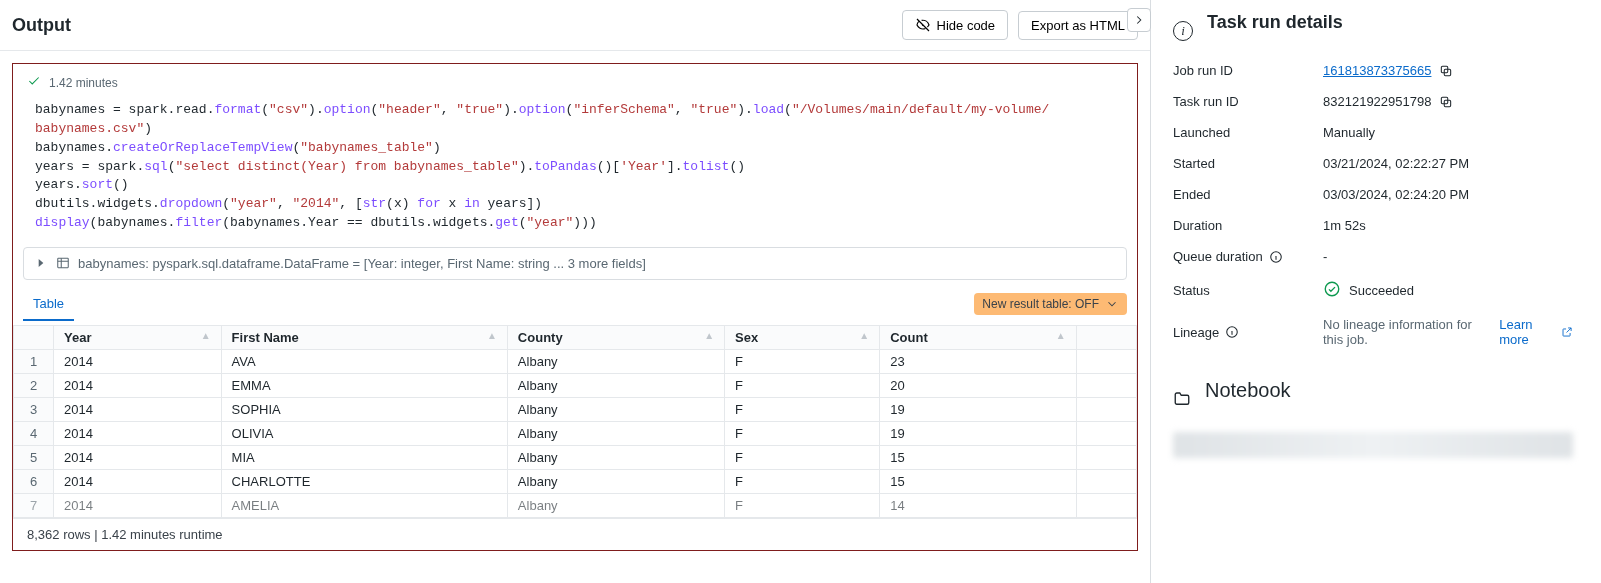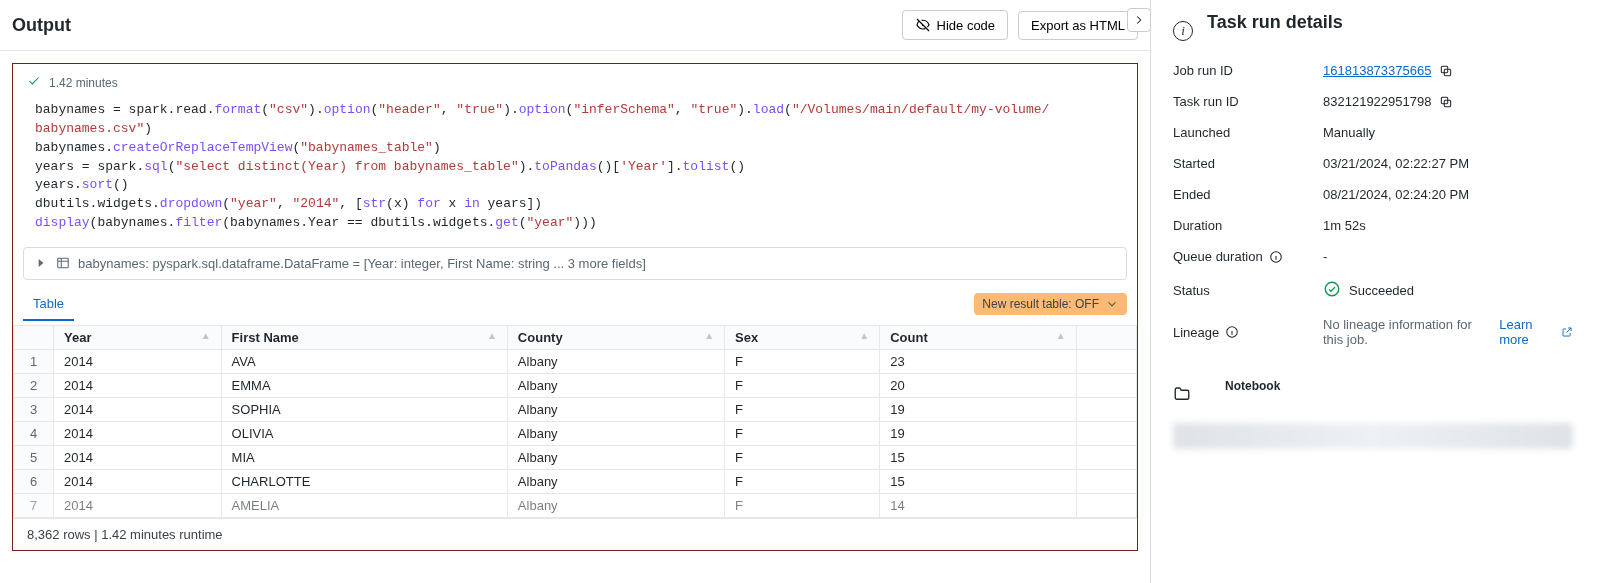--- a/index.html
+++ b/index.html
@@ -85,21 +85,21 @@
   .side h2 { font-size: 18px; font-weight: 700; margin-bottom: 16px; }
   .side-head { display: flex; align-items: center; gap: 14px; margin-bottom: 6px; }
   .kv { display: flex; padding: 8px 0; font-size: 13px; align-items: center; }
   .kv .k { width: 150px; color: #1f272d; display: flex; align-items: center; gap: 6px; }
   .kv .v { flex: 1; color: #1f272d; display: flex; align-items: center; gap: 8px; }
   .link { color: #0b6bcb; text-decoration: underline; cursor: pointer; }
   .copy-ico { cursor: pointer; }
   .succ { color: #0d994f; }
   .blur { filter: blur(3px); background: #e7e9eb; border-radius: 3px; color: transparent; }
   .notebook-head { display: flex; align-items: center; gap: 14px; margin-top: 24px; }
-  .notebook-head h2 { font-size: 12px; font-weight: 700; margin-left: 20px; }
+  .notebook-head h2 { font-size: 20px; font-weight: 400; }
   .nb-blur { height: 26px; margin-top: 14px; border-radius: 3px; background: linear-gradient(90deg,#dfe3e6,#eef1f3,#dfe3e6); filter: blur(3px); }
 
   svg.ico { width: 16px; height: 16px; stroke: currentColor; fill: none; stroke-width: 1.8; }
   svg.ico14 { width: 14px; height: 14px; }
   svg.ico18 { width: 18px; height: 18px; }
 </style>
 </head>
 <body>
 
 <div class="layout">
@@ -282,21 +282,21 @@
       <div class="v">Manually</div>
       </div>
 
     <div class="kv">
         <div class="k">Started</div>
       <div class="v">03/21/2024, 02:22:27 PM</div>
       </div>
 
     <div class="kv">
         <div class="k">Ended</div>
-      <div class="v">08/21/2024, 02:24:20 PM</div>
+      <div class="v">03/03/2024, 02:24:20 PM</div>
       </div>
 
     <div class="kv">
         <div class="k">Duration</div>
       <div class="v">1m 52s</div>
       </div>
 
     <div class="kv">
         <div class="k">
         <span>Queue duration</span>

